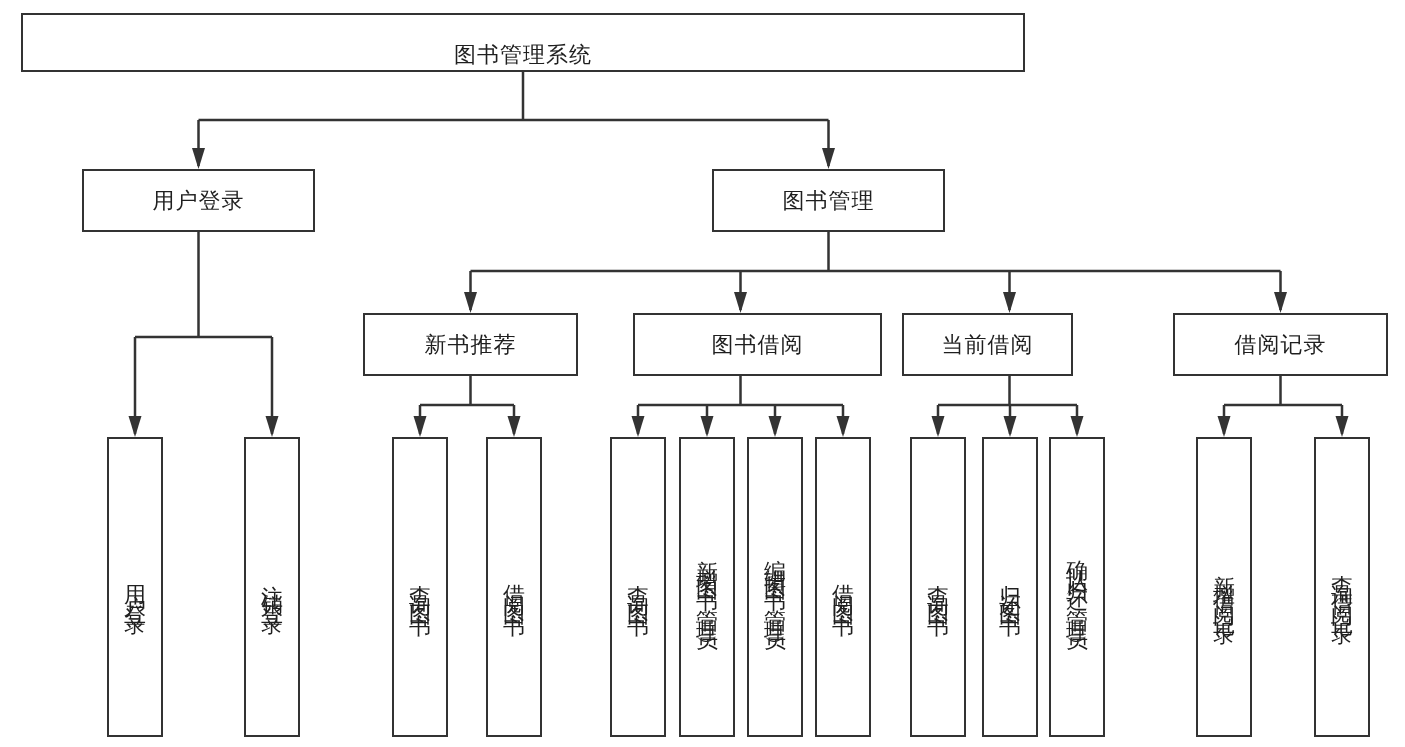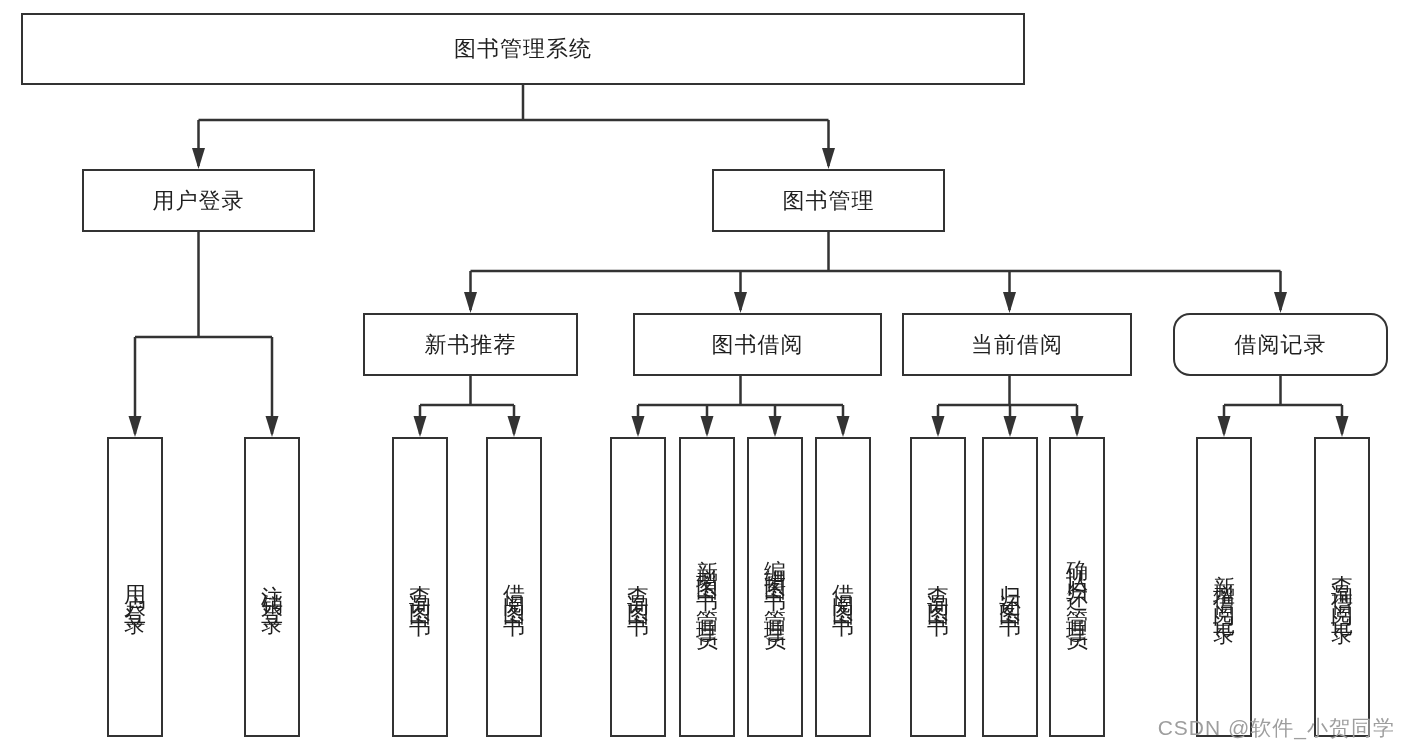--- a/index.html
+++ b/index.html
@@ -90,41 +90,41 @@
       <polygon class="arrow" points="768.5,416 781.5,416 775,437"></polygon>
       <polygon class="arrow" points="836.5,416 849.5,416 843,437"></polygon>
       <polygon class="arrow" points="931.5,416 944.5,416 938,437"></polygon>
       <polygon class="arrow" points="1003.5,416 1016.5,416 1010,437"></polygon>
       <polygon class="arrow" points="1070.5,416 1083.5,416 1077,437"></polygon>
       <polygon class="arrow" points="1217.5,416 1230.5,416 1224,437"></polygon>
       <polygon class="arrow" points="1335.5,416 1348.5,416 1342,437"></polygon>
     </g>
   </svg>
 
-  <div class="box" style="left:21px; top:13px; width:1004px; height:72px;">
+  <div class="box" style="left:21px; top:13px; width:1004px; height:59px;align-items:flex-end;">
     <span class="lbl">图书管理系统</span>
   </div>
 
   <div class="box" style="left:82px; top:169px; width:233px; height:63px;">
     <span class="lbl">用户登录</span>
   </div>
   <div class="box" style="left:712px; top:169px; width:233px; height:63px;font-family:Liberation Mono, monospace;">
     <span class="lbl">图书管理</span>
   </div>
 
   <div class="box" style="left:363px; top:313px; width:215px; height:63px;">
     <span class="lbl">新书推荐</span>
   </div>
   <div class="box" style="left:633px; top:313px; width:249px; height:63px;">
     <span class="lbl">图书借阅</span>
   </div>
-  <div class="box" style="left:902px; top:313px; width:230px; height:63px;">
+  <div class="box" style="left:902px; top:313px; width:171px; height:63px;">
     <span class="lbl">当前借阅</span>
   </div>
-  <div class="box" style="left:1173px; top:313px; width:215px; height:63px;border-radius:17px;">
+  <div class="box" style="left:1173px; top:313px; width:215px; height:63px;">
     <span class="lbl">借阅记录</span>
   </div>
 
   <div class="box vert" style="left:107px; top:437px; width:56px; height:300px;">
     <span class="lbl">用户登录</span>
   </div>
   <div class="box vert" style="left:244px; top:437px; width:56px; height:300px;">
     <span class="lbl">注销登录</span>
   </div>
 
@@ -158,15 +158,14 @@
     <span class="lbl">确认归还（管理员）</span>
   </div>
 
   <div class="box vert" style="left:1196px; top:437px; width:56px; height:300px;">
     <span class="lbl">新增借阅记录</span>
   </div>
   <div class="box vert" style="left:1314px; top:437px; width:56px; height:300px;">
     <span class="lbl">查询借阅记录</span>
   </div>
 
-  <div id="watermark">CSDN @软件_小贺同学</div>
 
 </div>
 
 </body></html>

